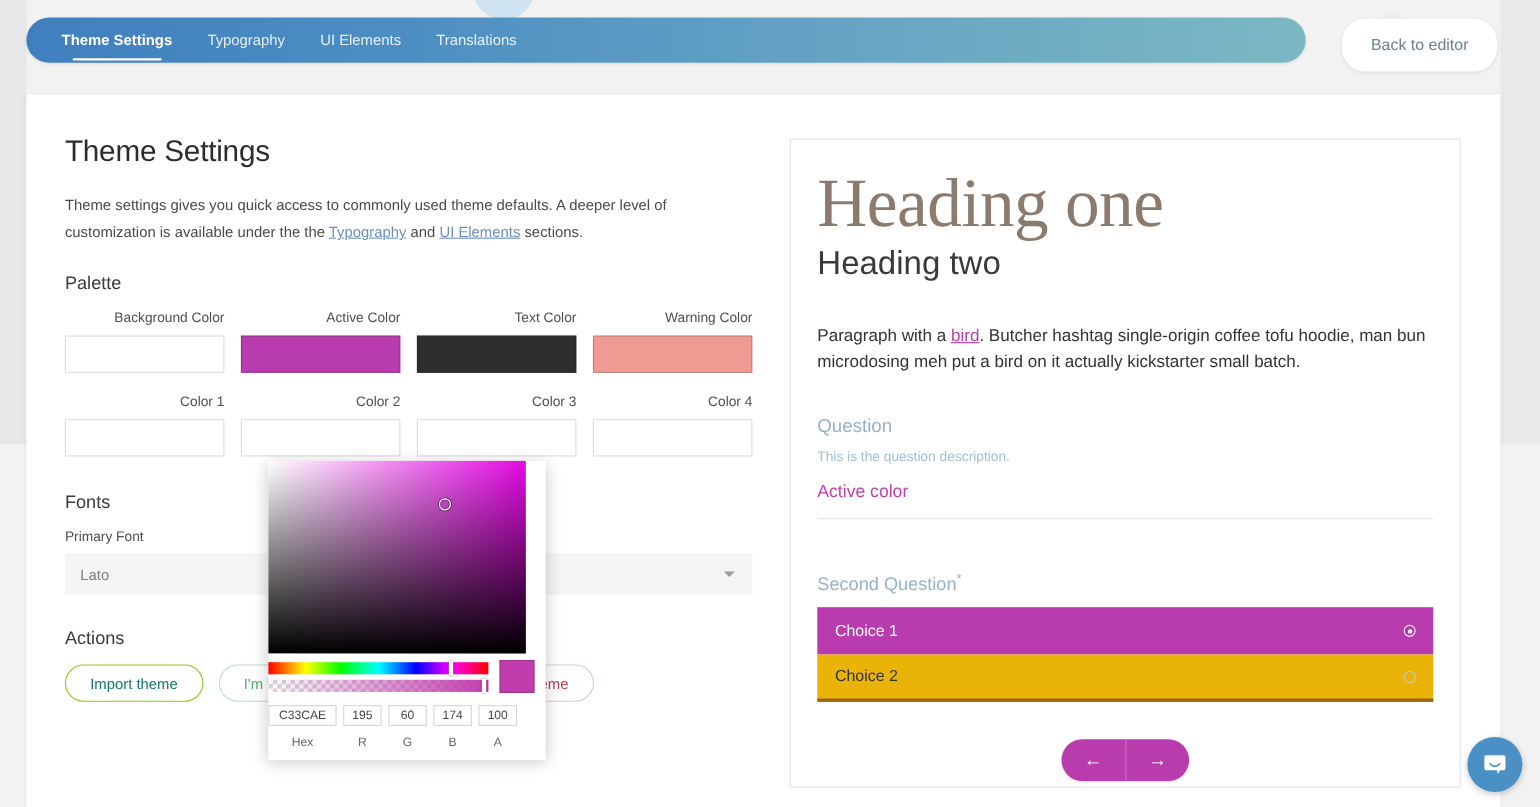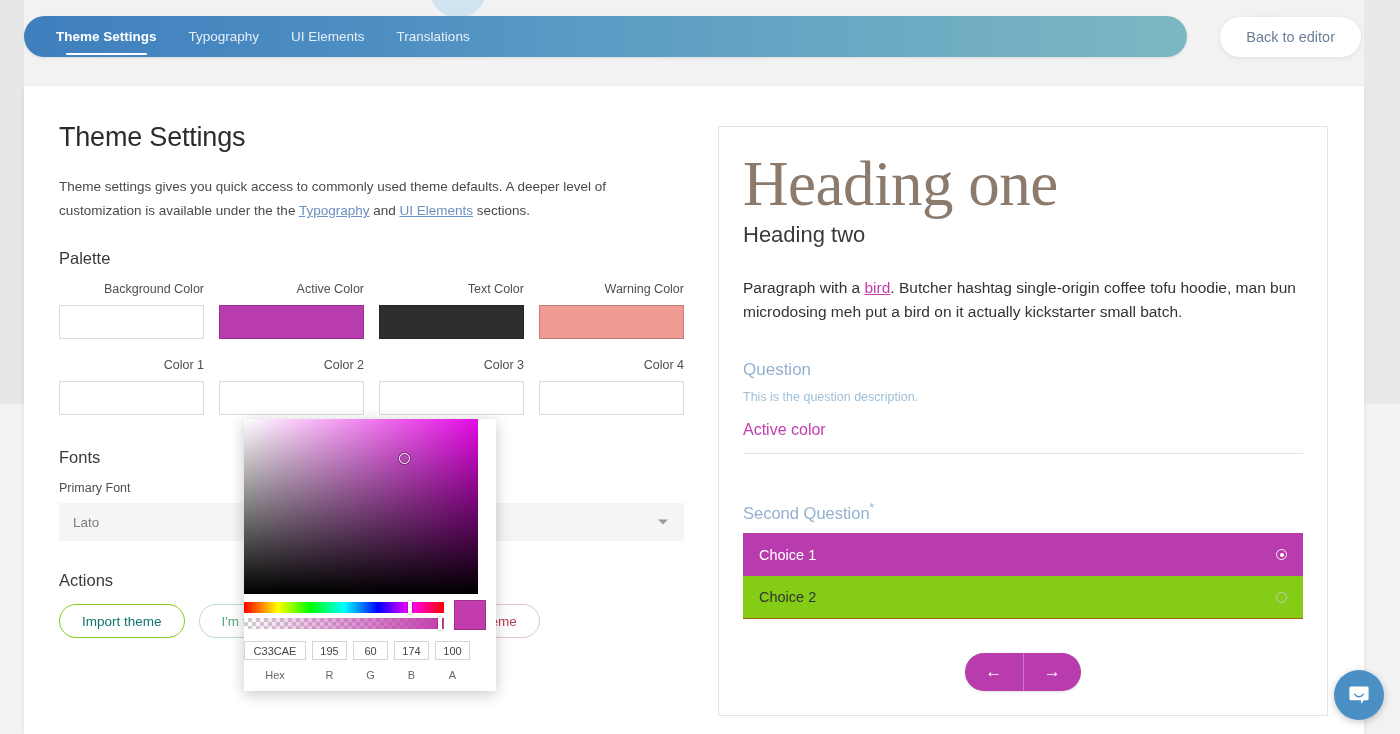--- a/index.html
+++ b/index.html
@@ -53,21 +53,21 @@
   .nav-item:first-child { margin-left: 32px; }
   .nav-item.active { color: #ffffff; font-weight: bold; }
   .nav-item.active::after {
     content: ""; position: absolute;
     left: 10px; right: 10px; bottom: -11px; height: 2.5px;
     background: #ffffff; border-radius: 2px;
   }
 
   .back-btn {
     position: absolute; right: 39px; top: 17px;
-    height: 40px; padding: 0 26px;
+    height: 48px; padding: 0 26px;
     background: #ffffff; border: none; border-radius: 21px;
     color: #6a7f96; font-size: 14.5px;
     font-family: "Liberation Sans", sans-serif;
     cursor: pointer;
     box-shadow: 0 1px 4px rgba(0,0,0,0.09);
     display: flex; align-items: center; justify-content: center;
   }
 
   
   .card {
@@ -203,22 +203,22 @@
     border: 1px solid #e3e3e3; background: #ffffff;
     box-sizing: border-box;
     padding: 22px 24px 0 24px;
   }
   .h1 {
     font-family: "Liberation Serif", serif;
     font-size: 63px; color: #8c7a6c; font-weight: normal;
     margin: 0 0 2px 0; line-height: 1.12; letter-spacing: -0.5px;
   }
   .h2 {
-    font-size: 22px; color: #3a3a3a; font-weight: normal;
-    margin: 0 0 28px 0; line-height: 1.2;
+    font-size: 30px; color: #3a3a3a; font-weight: normal;
+    margin: 0 0 36px 0; line-height: 1.2;
   }
   .para {
     font-size: 15.5px; color: #333333; line-height: 24px;
     margin: 0 0 36px 0;
   }
   .para a { color: #c33cae; text-decoration: underline; cursor: pointer; }
   .q-title { font-size: 17px; color: #94b0cf; margin: 0 0 10px 0; }
   .q-desc  { font-size: 12.5px; color: #9fc0d8; margin: 0 0 17px 0; }
   .q-input {
     font-size: 16px; color: #c33cae;
@@ -230,21 +230,21 @@
   .q2-title {
     font-size: 16.5px; color: #94b0cf; margin: 47px 0 11px 0;
   }
   .q2-title sup { font-size: 12px; }
   .choice {
     height: 43px; display: flex; align-items: center;
     padding: 0 16px; box-sizing: border-box;
     font-size: 14.5px; cursor: pointer; justify-content: space-between;
   }
   .choice-sel { background: #b93cae; color: #ffffff; }
-  .choice-un  { background: #84cc16; color: #333333; border-bottom: 1px solid #a16207; gap: 44px; }
+  .choice-un  { background: #eab308; color: #333333; border-bottom: 3px solid #a16207; gap: 44px; }
   .radio {
     width: 11px; height: 11px; border-radius: 50%;
     box-sizing: border-box;
   }
   .radio-on  { border: 1.5px solid rgba(255,255,255,0.9); position: relative; }
   .radio-on::after {
     content: ""; position: absolute; left: 50%; top: 50%;
     width: 4px; height: 4px; margin: -2px 0 0 -2px;
     border-radius: 50%; background: #ffffff;
   }

